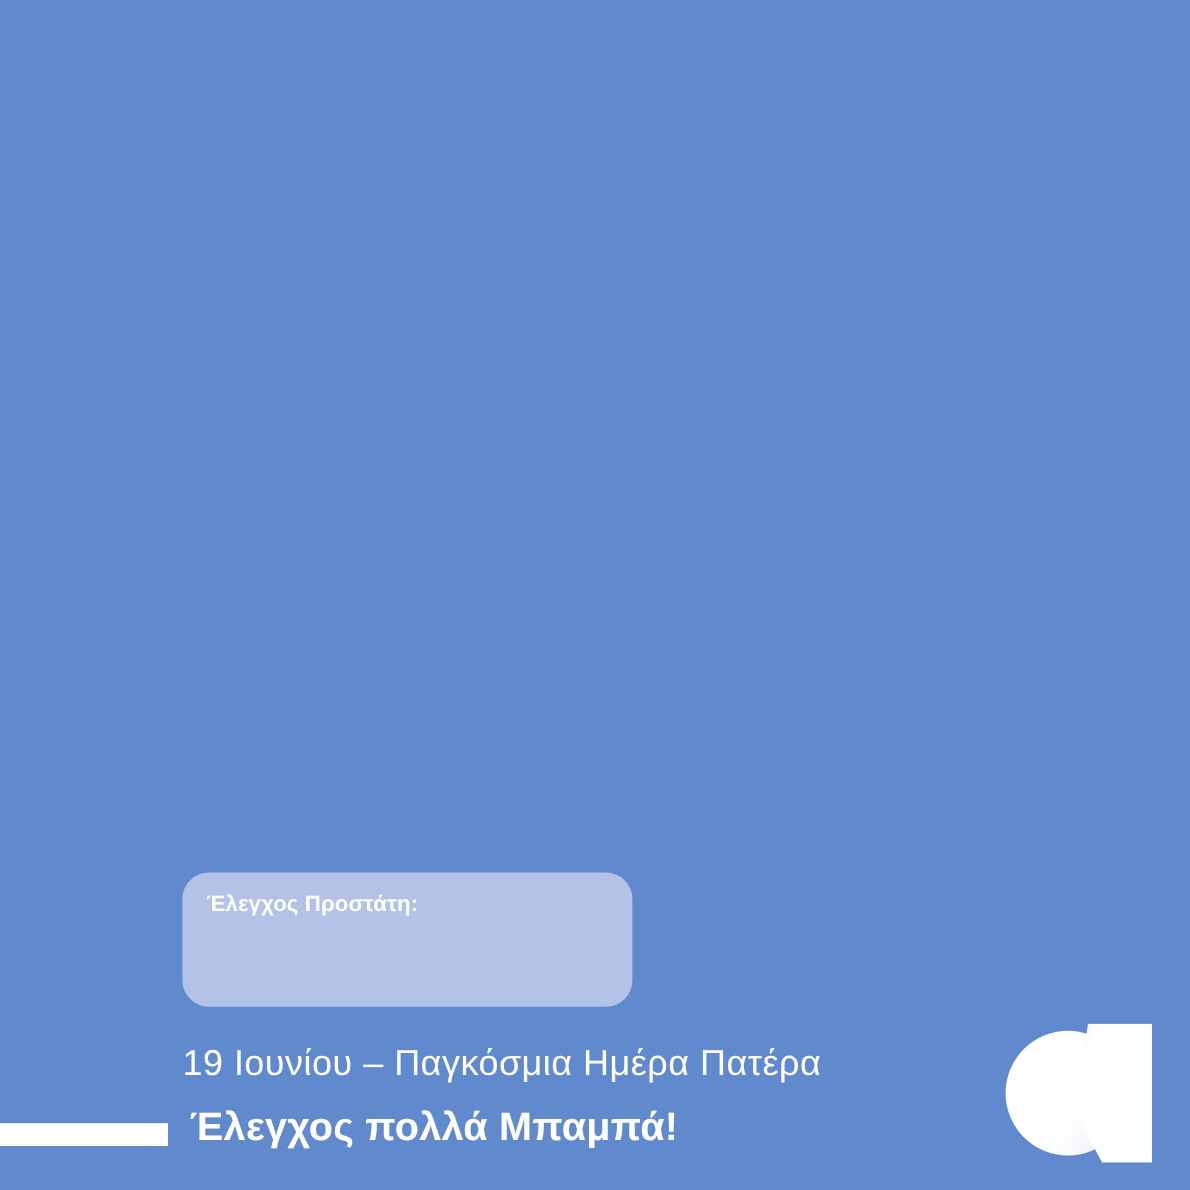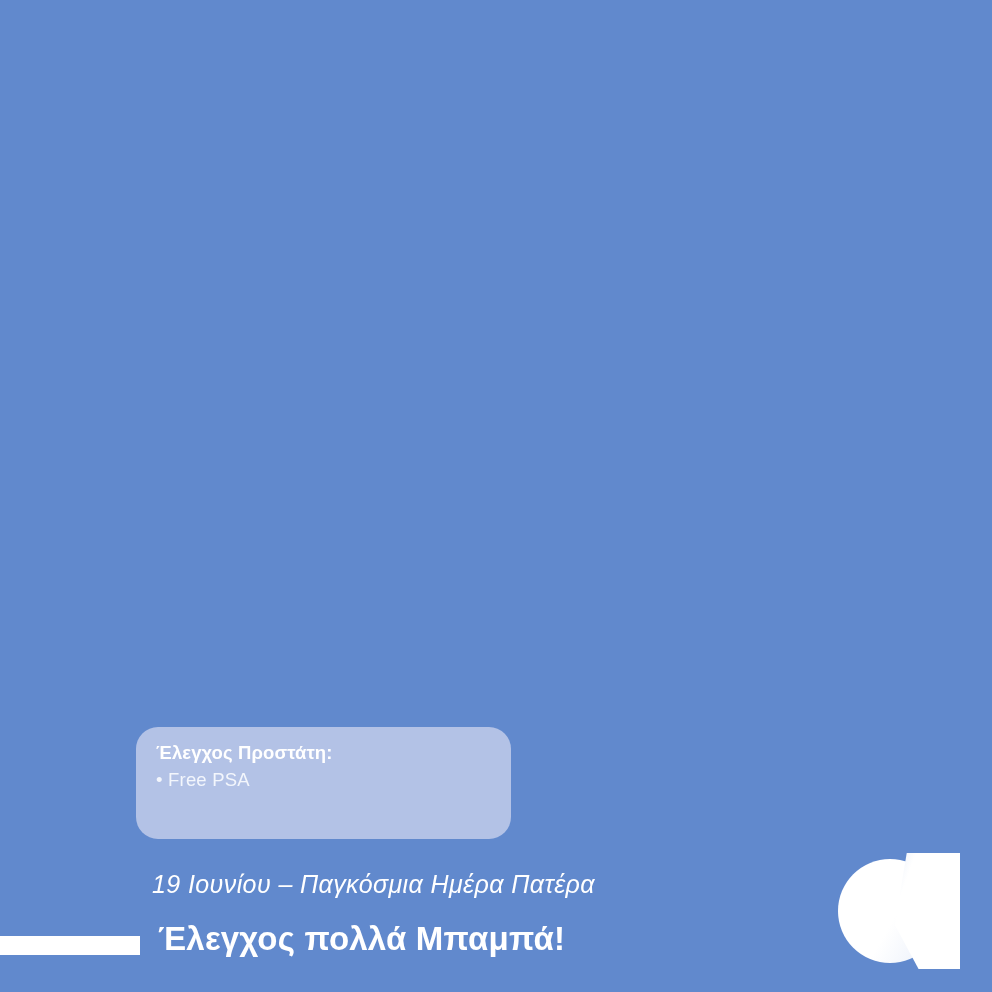--- a/index.html
+++ b/index.html
@@ -405,43 +405,43 @@
       0% 0%, 0% 100%, 100% 100%, 100% 0%, 0% 0%,
       0% 56%,
       6% 66%, 14% 74%, 24% 80.5%, 36% 84.5%, 50% 86%, 64% 84.5%, 76% 80.5%, 86% 74%, 94% 66%, 100% 56%,
       100% 0%, 0% 0%
     );
     pointer-events:none;
   }
 
   
   .info-card {
-    position:absolute; left:136px; top:727px; width:375px; height:112px;
+    position:absolute; left:152px; top:727px; width:375px; height:112px;
     background:#b3c2e6;
     border-radius:22px;
     padding:14px 20px 0 20px;
   }
   .info-title {
     font-size:18.5px; font-weight:700; color:#ffffff;
     letter-spacing:.1px; line-height:1.35;
     font-family:"Liberation Sans", sans-serif;
   }
   .info-item {
     font-size:18.5px; font-weight:300; color:#f3f6fc;
     line-height:1.48; letter-spacing:.2px;
     font-family:"Liberation Sans", sans-serif;
   }
 
   
   .headline-wrap { position:absolute; left:0; top:870px; width:992px; height:122px; }
   .headline-top {
     position:absolute; left:152px; top:0; width:700px;
     font-family:"Liberation Sans", sans-serif;
-    font-size:25px; font-weight:300; color:#ffffff;
-    letter-spacing:.4px; white-space:nowrap;font-style:italic;
+    font-size:30px; font-weight:300; color:#ffffff;
+    letter-spacing:.4px; white-space:nowrap;
   }
   .rule {
     position:absolute; left:0; top:66px; width:140px; height:19px;
     background:#ffffff;
   }
   .headline-bold {
     position:absolute; left:158px; top:50px; width:700px;
     font-family:"Liberation Sans", sans-serif;
     font-size:33px; font-weight:700; color:#ffffff;
     letter-spacing:.2px; white-space:nowrap;
@@ -532,21 +532,20 @@
 
       <div class="sun-bleed"></div>
       <div class="photo-grade"></div>
     </div>
   </div>
 
   <div class="blue-panel"></div>
 
   <div class="info-card">
     <div class="info-title">Έλεγχος Προστάτη:</div>
-    <div class="info-item">• Free PSA</div>
   </div>
 
   <div class="headline-wrap">
     <div class="headline-top">19 Ιουνίου – Παγκόσμια Ημέρα Πατέρα</div>
     <div class="rule"></div>
     <div class="headline-bold">Έλεγχος πολλά Μπαμπά!</div>
   </div>
 
   <div class="logo">
     <div class="logo-circle"></div>

